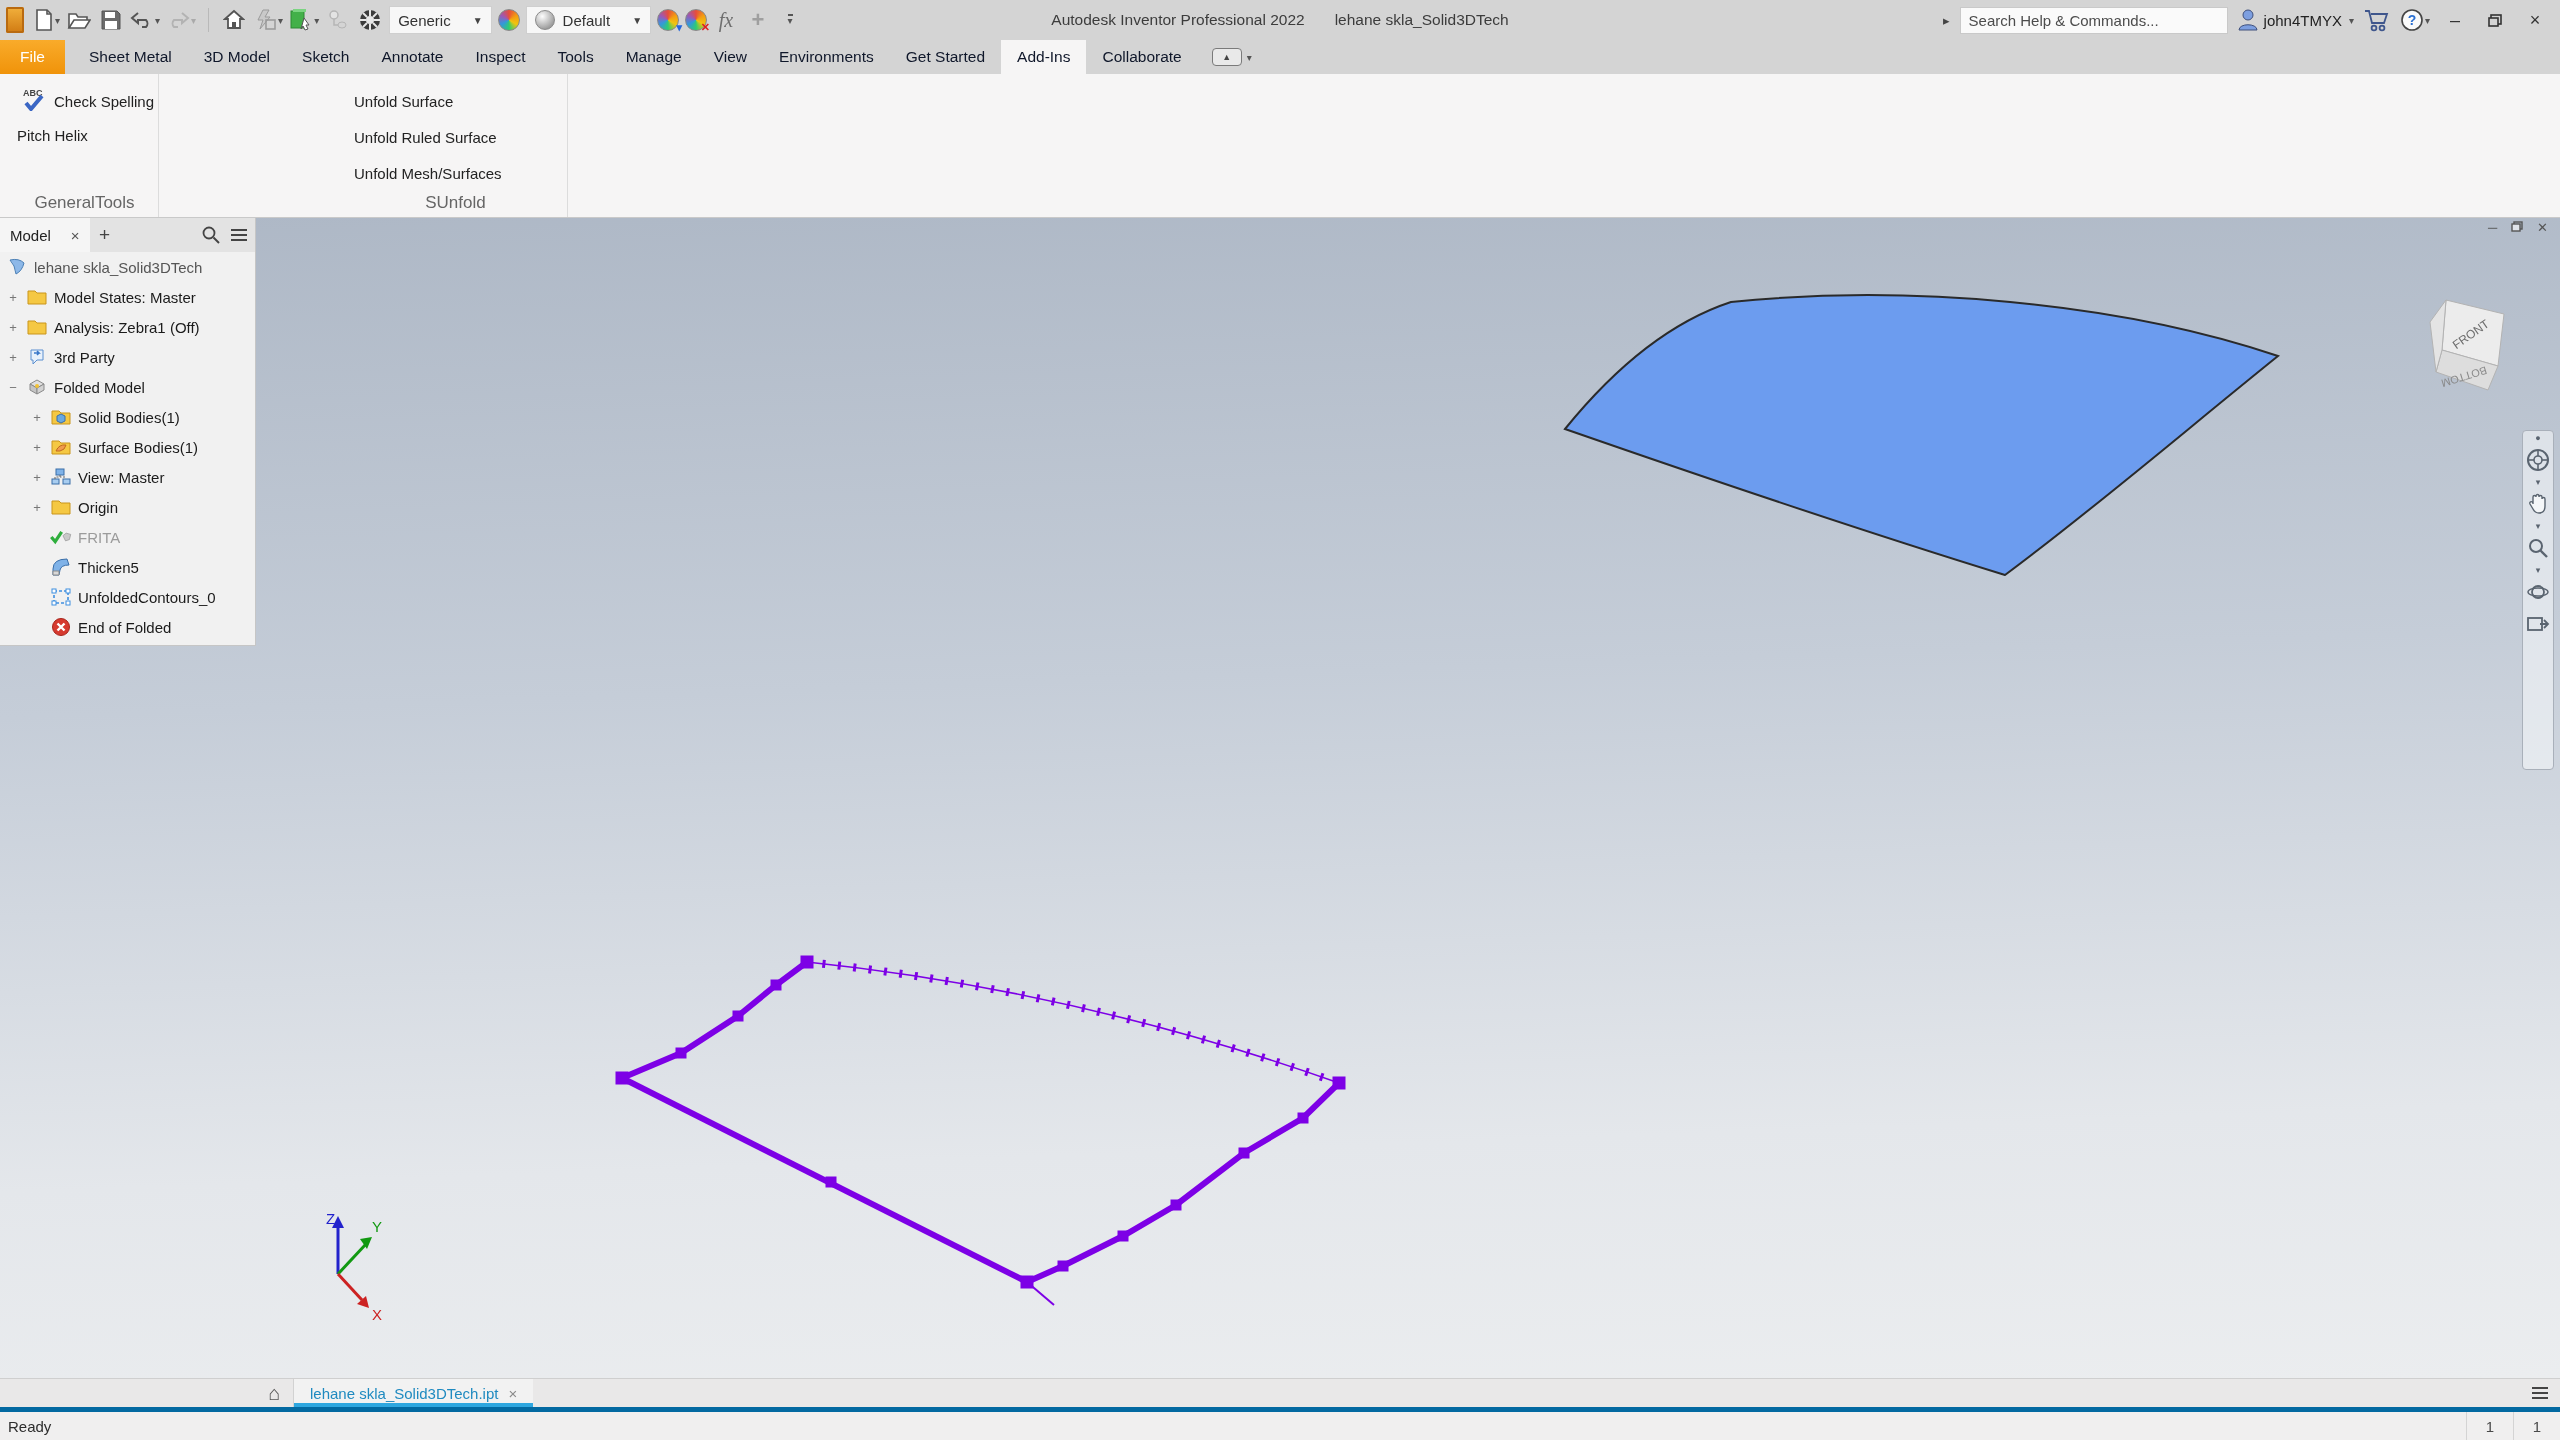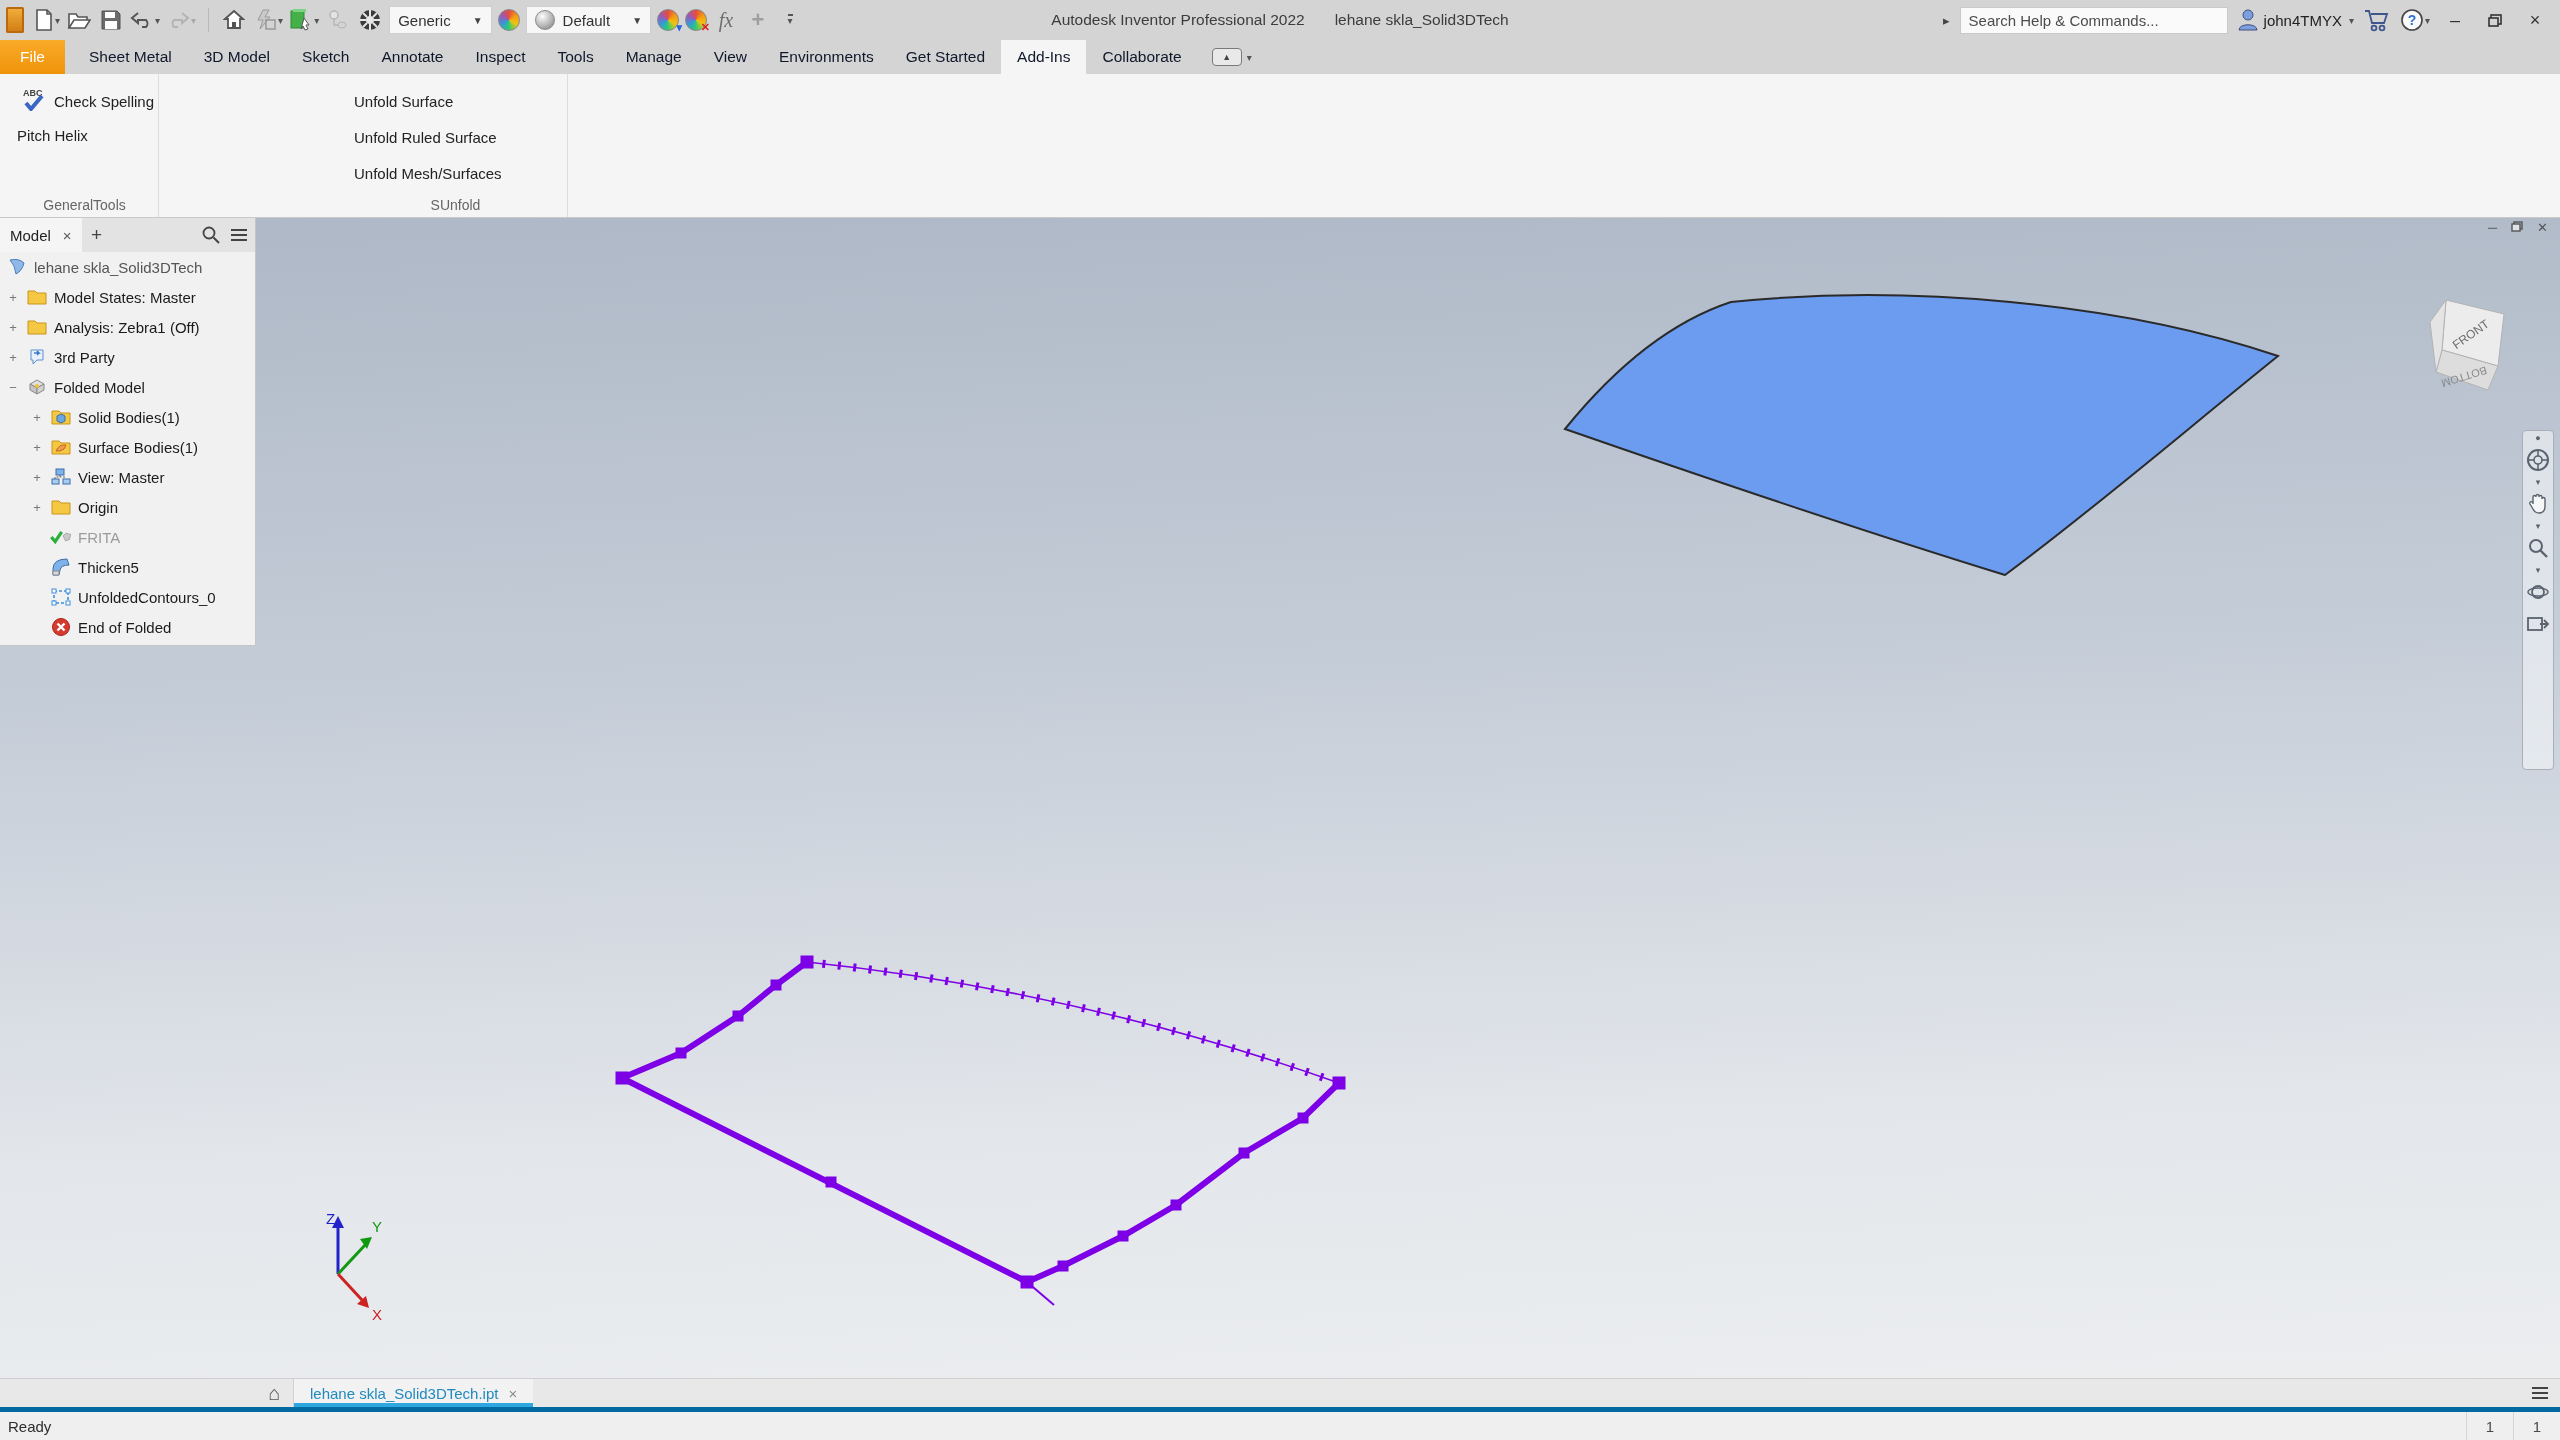--- a/index.html
+++ b/index.html
@@ -34,39 +34,39 @@
   #tabrow { position:absolute; left:0; top:40px; right:0; height:34px; background:#d4d4d4; display:flex; align-items:flex-end; }
   .rtab { height:34px; display:flex; align-items:center; padding:0 16px; font-size:15.5px; color:#0f172a; }
   .rtab.file { background:linear-gradient(180deg,#f9ab2a,#f0930a); color:#fff; padding:9px 20px; margin-right:8px; }
   .rtab.active { background:#f6f5f5;margin-top:28px; }
   #ribbon-toggle { margin-left:14px; display:flex; align-items:center; gap:4px; height:34px; }
   #ribbon-toggle .pill { width:30px; height:18px; border:1px solid #7a7a7a; border-radius:4px; display:flex; align-items:center; justify-content:center; font-size:9px; color:#444; background:#e9e9e9; }
 
   
   #ribbon { position:absolute; left:0; top:74px; right:0; height:144px; background:#f6f5f5; border-bottom:1px solid #c9c9c9; }
   .rpanel { position:absolute; top:0; bottom:0; border-right:1px solid #dcdcdc; }
-  .rpanel .plabel { position:absolute; left:0; right:0; bottom:4px; text-align:center; color:#666; font-size:14px; }
+  .rpanel .plabel { position:absolute; left:0; right:0; bottom:4px; text-align:center; color:#666; font-size:17px; }
   .ritem { position:absolute; display:flex; align-items:center; gap:7px; height:30px; color:#222; font-size:15px; white-space:nowrap; }
   .abc-icon { width:24px; height:24px; position:relative; }
   .abc-icon .abc { position:absolute; top:-1px; left:0; font-size:9px; font-weight:bold; color:#444; letter-spacing:0; }
   .abc-icon svg { position:absolute; left:1px; top:6px; }
 
   
   #viewport { position:absolute; left:0; top:218px; right:0; height:1160px; background:linear-gradient(178deg,#aeb8c6 0%,#c5cdd8 40%,#e4e7eb 78%,#ebedef 100%); }
   #vp-svg { position:absolute; inset:0; }
   #vp-ctrls { position:absolute; top:2px; right:12px; display:flex; gap:14px; color:#555; }
   #vp-ctrls span { font-size:13px; }
   #navbar { position:absolute; right:6px; top:212px; width:32px; height:340px; background:rgba(248,250,252,0.55); border:1px solid #a9b0ba; border-radius:4px; display:flex; flex-direction:column; align-items:center; padding-top:4px; gap:6px; }
   .navbtn { width:26px; height:26px; display:flex; align-items:center; justify-content:center; }
   .navdot { font-size:9px; color:#5a6470; line-height:6px; }
 
   
   #browser { position:absolute; left:0; top:218px; width:256px; height:428px; background:#f1f1f1; border-right:1px solid #c6c6c6; border-bottom:1px solid #c6c6c6; }
   #browser-header { height:34px; background:#e3e3e3; display:flex; align-items:center; }
-  #browser-tab { height:34px; background:#f5f5f5; display:flex; align-items:center; gap:12px; padding:0 10px; color:#222; }
+  #browser-tab { height:34px; background:#f5f5f5; display:flex; align-items:center; gap:20px; padding:0 10px; color:#222; }
   #browser-tab .x { color:#555; font-size:15px; }
   #browser-add { width:30px; text-align:center; font-size:19px; color:#444; }
   #browser-tools { margin-left:auto; display:flex; align-items:center; gap:10px; padding-right:8px; }
   .trow { display:flex; align-items:center; height:30px; gap:6px; color:#1b1b1b; }
   .trow .exp { width:14px; text-align:center; color:#777; font-size:13px; flex:none; }
   .trow .ticon { width:22px; height:20px; flex:none; display:flex; align-items:center; justify-content:center; }
   .trow.muted .lbl { color:#9b9b9b; }
   .ind1 { padding-left:6px; }
   .ind2 { padding-left:30px; }
 

